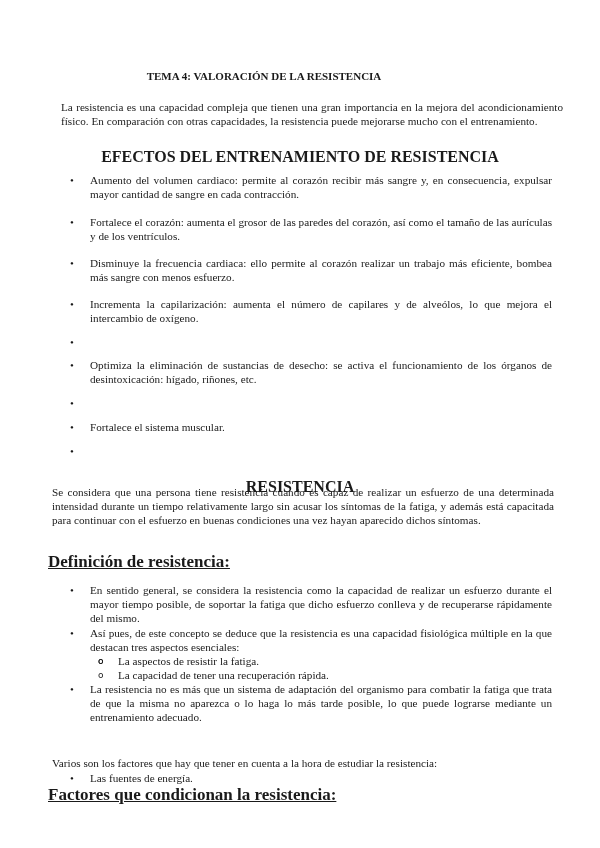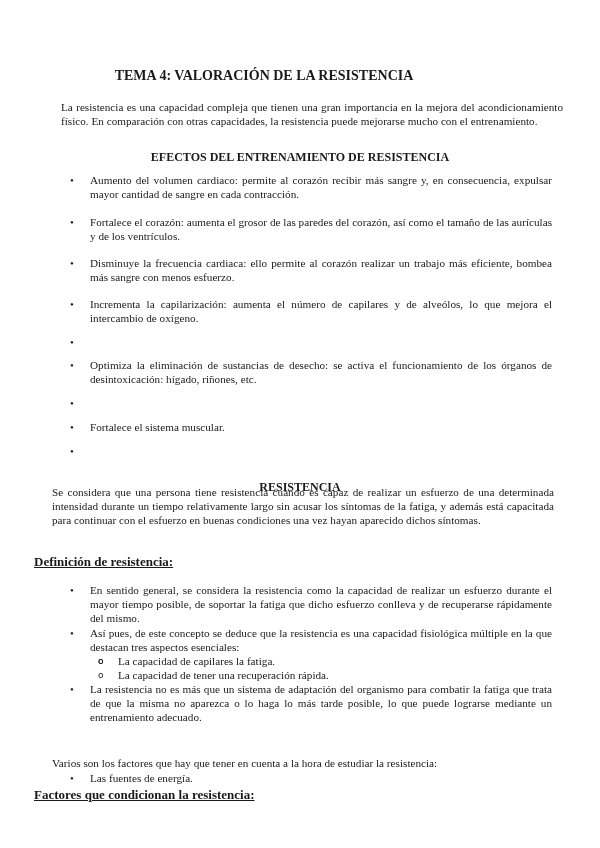--- a/index.html
+++ b/index.html
@@ -1,26 +1,26 @@
 <!DOCTYPE html>
 <html><head>
 <meta charset="utf-8">
 <style>
   html, body { margin:0; padding:0; background:#ffffff; }
   body { width:600px; height:848px; position:relative; overflow:hidden;
          font-family:"Liberation Serif", "DejaVu Serif", serif; color:#1a1a1a; font-size:11.2px; line-height:14px; }
   .page { position:absolute; left:0; top:0; width:600px; height:848px; }
-  .title { position:absolute; top:69px; left:0; width:528px; text-align:center; font-weight:bold; font-size:14px; }
+  .title { position:absolute; top:69px; left:0; width:528px; text-align:center; font-weight:bold; font-size:11px; }
   .intro { position:absolute; top:100px; left:61px; width:502px; text-align:justify; }
-  .h2 { position:absolute; left:0; width:600px; text-align:center; font-weight:bold; font-size:12px; }
+  .h2 { position:absolute; left:0; width:600px; text-align:center; font-weight:bold; font-size:16px; }
   .blist { position:absolute; left:90px; width:462px; margin:0; padding:0; list-style:none; }
   .blist li { position:relative; text-align:justify; }
   .blist li .dot { position:absolute; left:-20px; top:0; font-size:11px; }
   .para { position:absolute; left:52px; width:502px; text-align:justify; }
-  .sub { position:absolute; left:34px; font-weight:bold; text-decoration:underline; font-size:13px; }
+  .sub { position:absolute; left:48px; font-weight:bold; text-decoration:underline; font-size:17px; }
   .olist { margin:0; padding:0; list-style:none; }
   .olist li { position:relative; padding-left:28px; margin-left:0; }
   .olist li .odot { position:absolute; left:8px; top:0; font-family:"DejaVu Sans", sans-serif; font-size:9px; }
 </style>
 </head>
 <body>
 
 <div class="page">
 
   <div class="title">TEMA 4: VALORACIÓN DE LA RESISTENCIA</div>
@@ -45,21 +45,21 @@
 
   <div class="para" style="top:485px;">Se considera que una persona tiene resistencia cuando es capaz de realizar un esfuerzo de una determinada intensidad durante un tiempo relativamente largo sin acusar los síntomas de la fatiga, y además está capacitada para continuar con el esfuerzo en buenas condiciones una vez hayan aparecido dichos síntomas.</div>
 
   <div class="sub" style="top:555px;">Definición de resistencia:</div>
 
   <ul class="blist" style="top:583px;">
     <li style="margin-bottom:1px;"><span class="dot">•</span><span>En sentido general, se considera la resistencia como la capacidad de realizar un esfuerzo durante el mayor tiempo posible, de soportar la fatiga que dicho esfuerzo conlleva y de recuperarse rápidamente del mismo.</span></li>
     <li><span class="dot">•</span><span>Así pues, de este concepto se deduce que la resistencia es una capacidad fisiológica múltiple en la que destacan tres aspectos esenciales:</span>
       <ul class="olist">
         <li><span class="odot">o</span></li>
-        <li><span class="odot">o</span><span>La capacidad de capilares la fatiga.</span></li>
+        <li><span class="odot">o</span><span>La aspectos de resistir la fatiga.</span></li>
         <li><span class="odot">o</span><span>La capacidad de tener una recuperación rápida.</span></li>
       </ul>
     </li>
     <li><span class="dot">•</span><span>La resistencia no es más que un sistema de adaptación del organismo para combatir la fatiga que trata de que la misma no aparezca o lo haga lo más tarde posible, lo que puede lograrse mediante un entrenamiento adecuado.</span></li>
   </ul>
 
   <div class="sub" style="top:741px;margin-top:47px;">Factores que condicionan la resistencia:</div>
 
   <div class="para" style="top:756px;">Varios son los factores que hay que tener en cuenta a la hora de estudiar la resistencia:</div>
 

